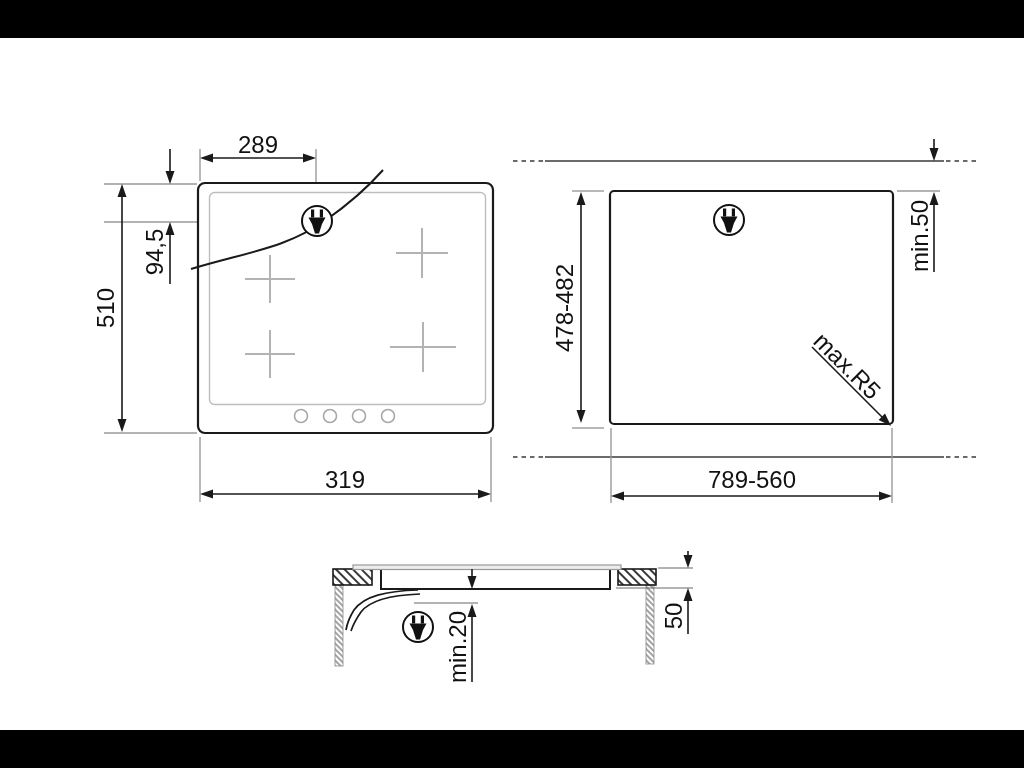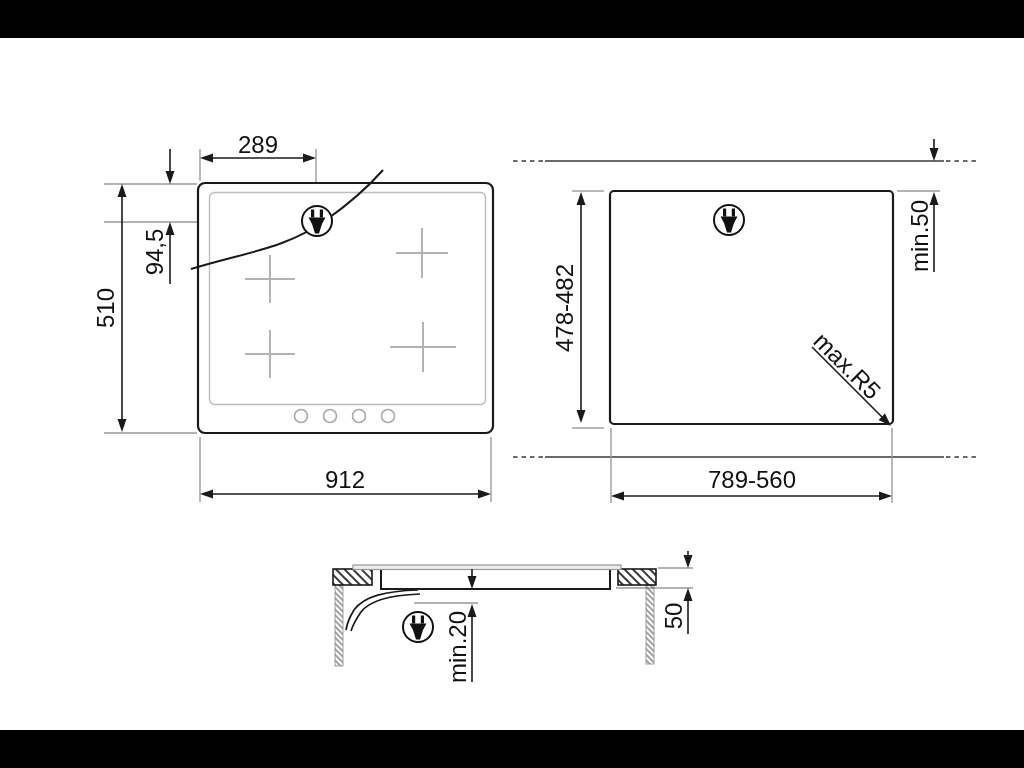--- a/index.html
+++ b/index.html
@@ -187,21 +187,21 @@
       <use href="#plug" transform="translate(418,627)"></use>
     </g>
   </svg>
 
   <div class="dim-label" style="left:258px; top:145px;">289</div>
 
   <div class="dim-label rot" style="left:155px; top:252px;">94,5</div>
 
   <div class="dim-label rot" style="left:106px; top:308px;">510</div>
 
-  <div class="dim-label" style="left:345px; top:480px;">912</div>
+  <div class="dim-label" style="left:345px; top:480px;">319</div>
 
   <div class="dim-label rot" style="left:565px; top:308px;">478-482</div>
 
   <div class="dim-label rot" style="left:920px; top:236px;">min.50</div>
 
   <div class="dim-label rot45" style="left:847px; top:366px;">max.R5</div>
 
   <div class="dim-label" style="left:752px; top:480px;">789-560</div>
 
   <div class="dim-label rot" style="left:458px; top:647px;">min.20</div>

